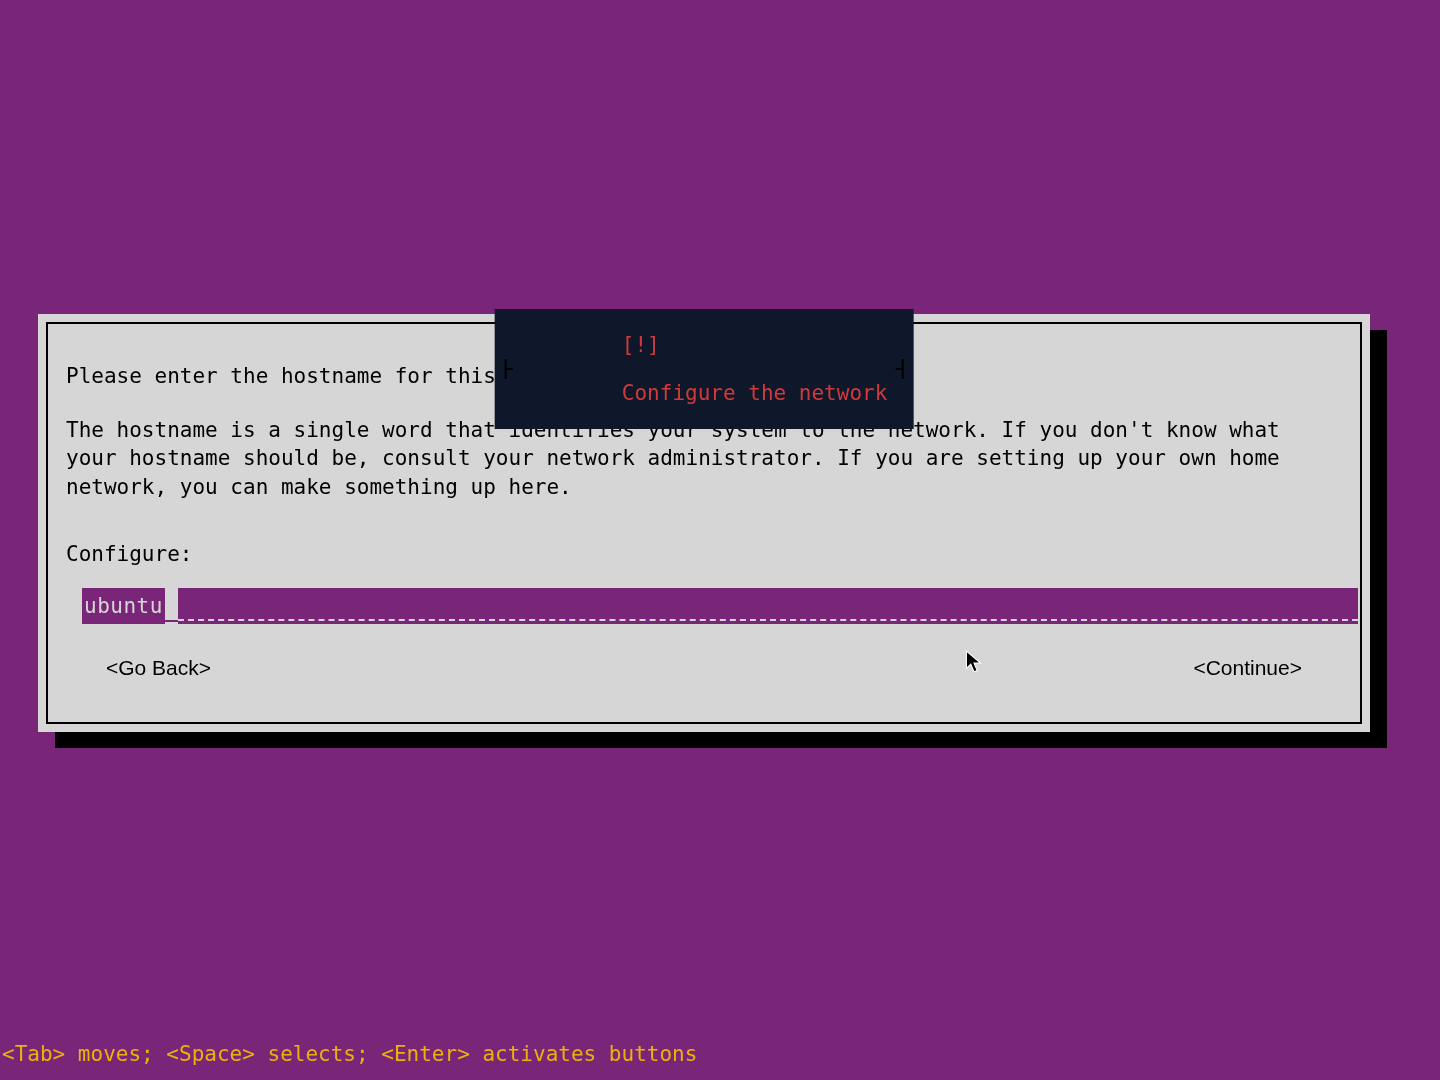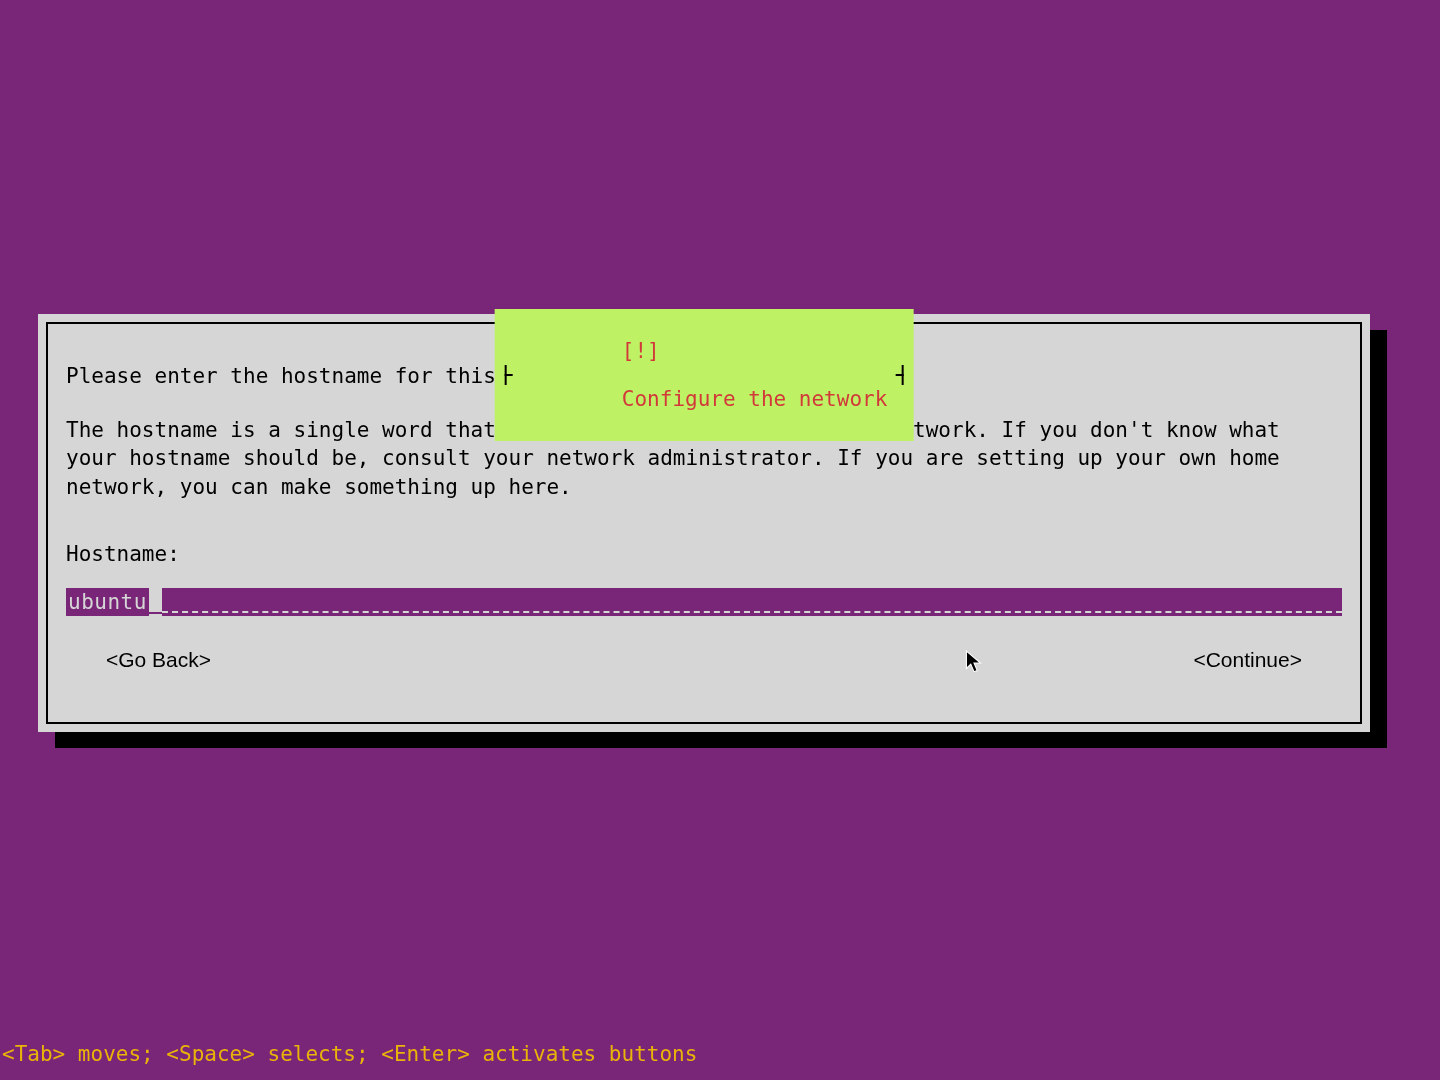--- a/index.html
+++ b/index.html
@@ -35,23 +35,23 @@
       height: 100%;
       border: 2px solid #000;
       position: relative;
       padding: 40px 18px 20px 18px;
     }
     .dialog-title {
       position: absolute;
       top: -15px;
       left: 50%;
       transform: translateX(-50%);
-      background: #bef264;
+      background: #0f172a;
       color: #d23a3a;
-      padding: 6px 10px;
+      padding: 0 10px;
       white-space: pre;
       display: flex;
       align-items: center;
     }
     .tick-left, .tick-right {
       display: inline-block;
       width: 8px;
       height: 24px;
       position: relative;
     }
@@ -74,26 +74,27 @@
       top: 11px;
     }
     .tick-left::after{ left:0; }
     .tick-right::after{ right:0; }
     .title-text { padding: 0 8px; }
     .intro { margin-bottom: 28px; white-space: pre-wrap; }
     .desc { margin-bottom: 41px; white-space: pre-wrap; line-height: 1.35; }
     .label { margin-bottom: 22px; }
     .input-row {
       background: #7a2678;
-      height: 28px;
+      height: 36px;
       width: 100%;
       display: flex;
       align-items: center;
       position: relative;
       margin-bottom: 32px;
+      margin-left: 16px;
     }
     .input-value {
       background: #7a2678;
       color: #d6d6d6;
       height: 100%;
       display: flex;
       align-items: center;
       padding: 0 2px 0 2px;
       letter-spacing: 0.5px;
     }
@@ -171,21 +172,21 @@
       <span class="title-text">
         <span>[!]</span>
         <span> </span>
         <span>Configure the network</span>
       </span>
       <span class="tick-right"></span>
     </div>
 
     <div class="intro">Please enter the hostname for this system.</div>
     <div class="desc">The hostname is a single word that identifies your system to the network. If you don't know what your hostname should be, consult your network administrator. If you are setting up your own home network, you can make something up here.</div>
-    <div class="label">Hostname:</div>
+    <div class="label">Configure:</div>
 
     <div class="input-row">
       <span class="input-value">ubuntu</span>
       <span class="cursor-block"></span>
       <span class="underscore-fill"></span>
     </div>
 
     <div class="button-row">
       <button class="tui-button">&lt;Go Back&gt;</button>
       <button class="tui-button">&lt;Continue&gt;</button>

